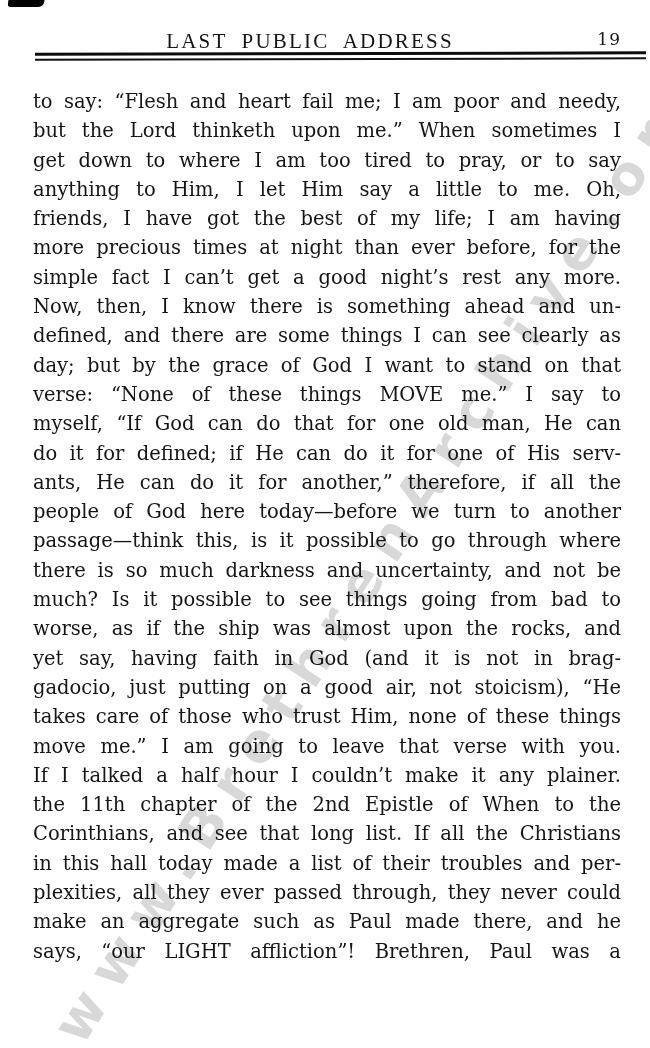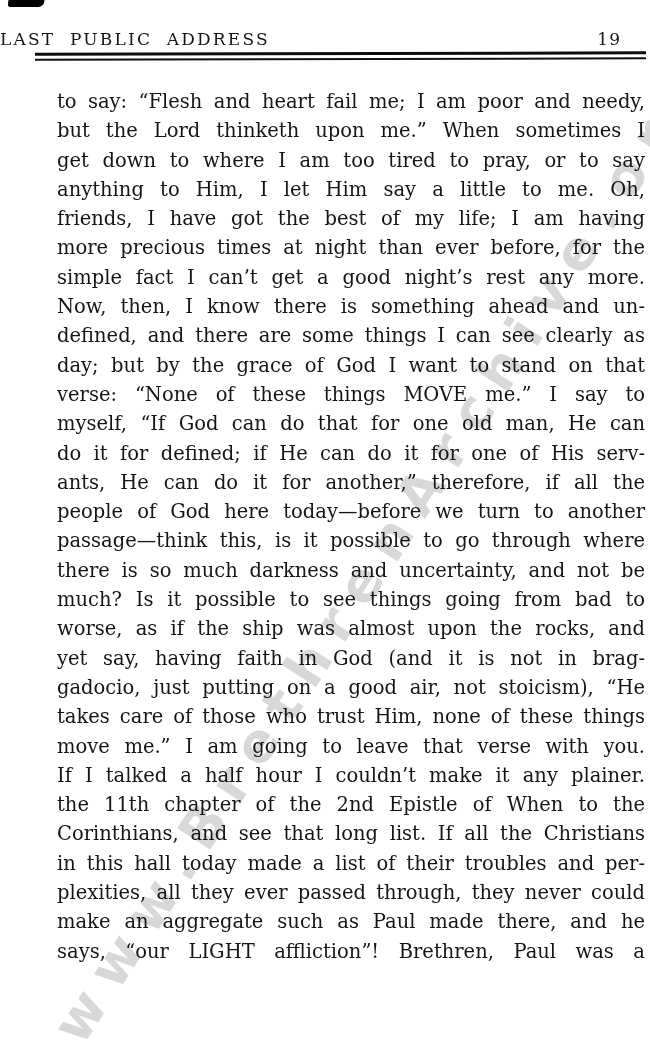--- a/index.html
+++ b/index.html
@@ -41,44 +41,44 @@
     height: 7px;
     background: #000;
     border-radius: 0 0 5px 3px;
     transform: skewX(-8deg);
     z-index: 2;
   }
   .header { position: absolute; left: 0; top: 29px; width: 100%; height: 24px; z-index: 1; }
   .title {
     position: absolute;
     left: 0; right: 30px; top: 0;
-    text-align: left;
-    font-size: 17px;
+    text-align: center;
+    font-size: 21px;
     letter-spacing: 2.2px;
     word-spacing: 7px;
     color: var(--ink);
+    font-family: Liberation Serif, serif;
   }
   .pagenum {
     position: absolute;
     right: 29px; top: 0;
     font-size: 17px;
     letter-spacing: 1px;
     color: var(--ink);
   }
   .rule { position: absolute; left: 35px; right: 4px; top: 52px; z-index: 1; }
   .rule-top { height: 3px; background: #0c0c0c; transform: skewY(-0.12deg); }
   .rule-bottom { height: 2px; background: #101010; margin-top: 3px; transform: skewY(-0.12deg); }
   .text {
     position: absolute;
     left: 33px;
     top: 87px;
     width: 588px;
     font-size: 19.5px;
     z-index: 1;
-    margin-left: 24px;
   }
   .text .line {
     height: 29.3px;
     line-height: 29.3px;
     text-align: justify;
     text-align-last: justify;
     white-space: normal;
     overflow: visible;
   }
 </style>

